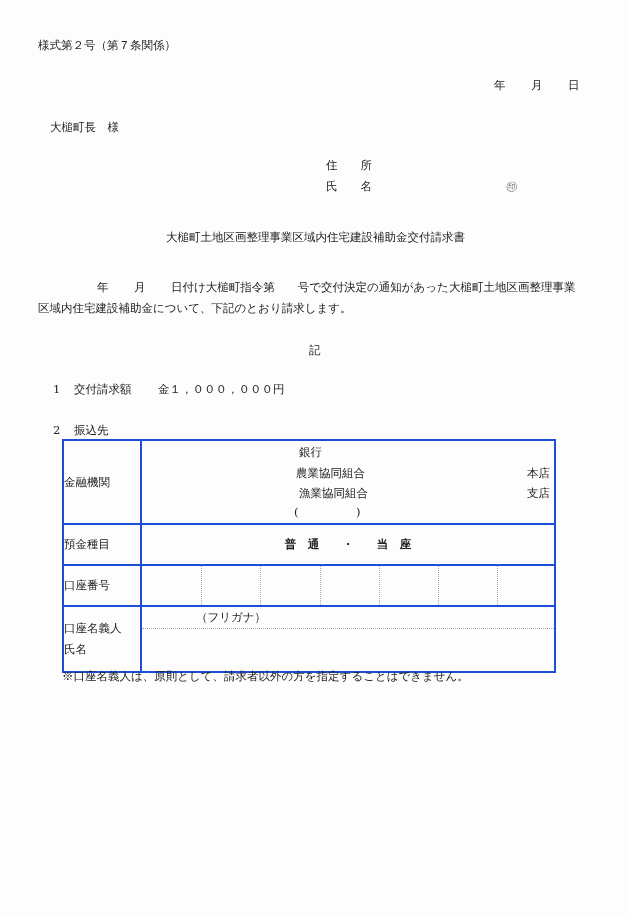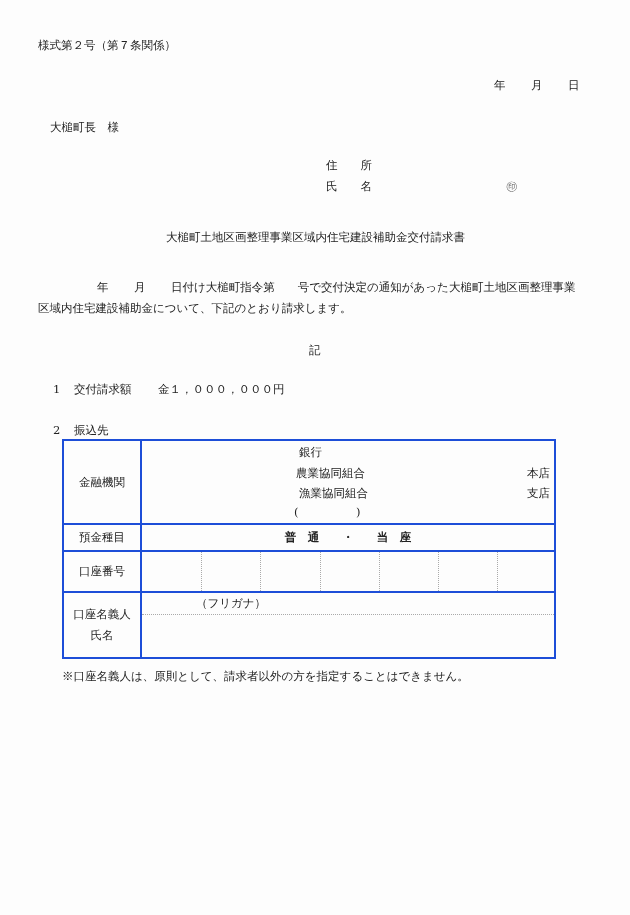--- a/index.html
+++ b/index.html
@@ -1,21 +1,21 @@
 <!DOCTYPE html>
 <html><head>
 <meta charset="utf-8">
 <style>
   html, body { margin:0; padding:0; background:#fdfdfd; }
   body { width:630px; height:915px; position:relative; overflow:hidden;
          font-family: "DejaVu Serif", "Liberation Serif", serif; color:#222; font-size:11.5px; }
   .abs { position:absolute; white-space:nowrap; line-height:14px; }
   table.bank { position:absolute; left:62px; top:439px; width:494px; border-collapse:collapse; }
   table.bank td { border:2px solid #1d4ed8; padding:0; vertical-align:middle; }
-  td.lbl { width:76px; text-align:center; }
+  td.lbl { width:76px; }
   .cell-rel { position:relative; }
   .dash { position:absolute; top:0; bottom:0; border-left:1px dotted #aaa; }
   .hdash { position:absolute; left:0; right:0; border-top:1px dotted #aaa; }
 </style>
 </head>
 <body>
 
 <div class="abs" style="left:38px;top:38px;">様式第２号（第７条関係）</div>
 
 <div class="abs" style="left:494px;top:78px;">年</div>
@@ -52,21 +52,21 @@
       <div class="cell-rel" style="height:82px;">
         <div class="abs" style="left:157px;top:4px;">銀行</div>
         <div class="abs" style="left:154px;top:25px;text-align:right;">農業協同組合</div>
         <div class="abs" style="left:157px;top:45px;text-align:center;">漁業協同組合</div>
         <div class="abs" style="left:152px;top:64px;">(　　　　　)</div>
         <div class="abs" style="left:385px;top:25px;">本店</div>
         <div class="abs" style="left:385px;top:45px;">支店</div>
       </div>
     </td>
   </tr>
-  <tr style="height:27px;">
+  <tr style="height:41px;">
     <td class="lbl">預金種目</td>
     <td style="text-align:center;font-weight:bold;">普　通　　・　　当　座</td>
   </tr>
   <tr style="height:39px;">
     <td class="lbl">口座番号</td>
     <td>
       <div class="cell-rel" style="height:39px;">
         <div class="dash" style="left:59px;"></div>
         <div class="dash" style="left:118px;"></div>
         <div class="dash" style="left:178px;"></div>

